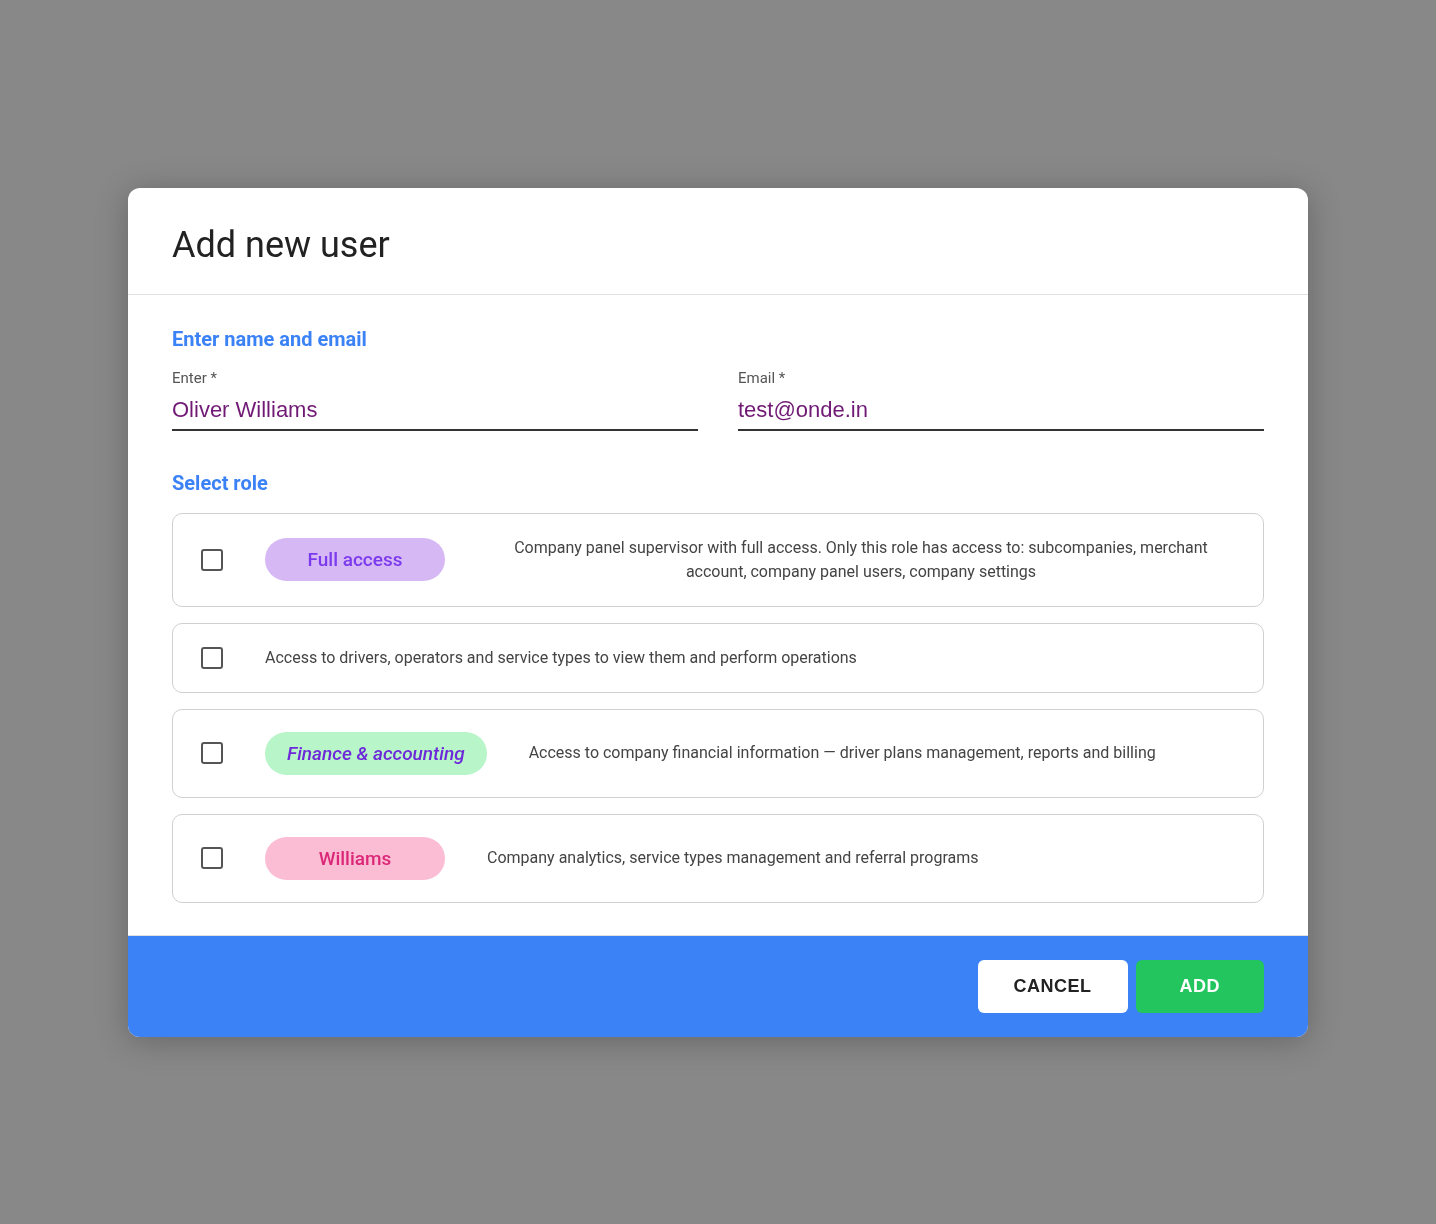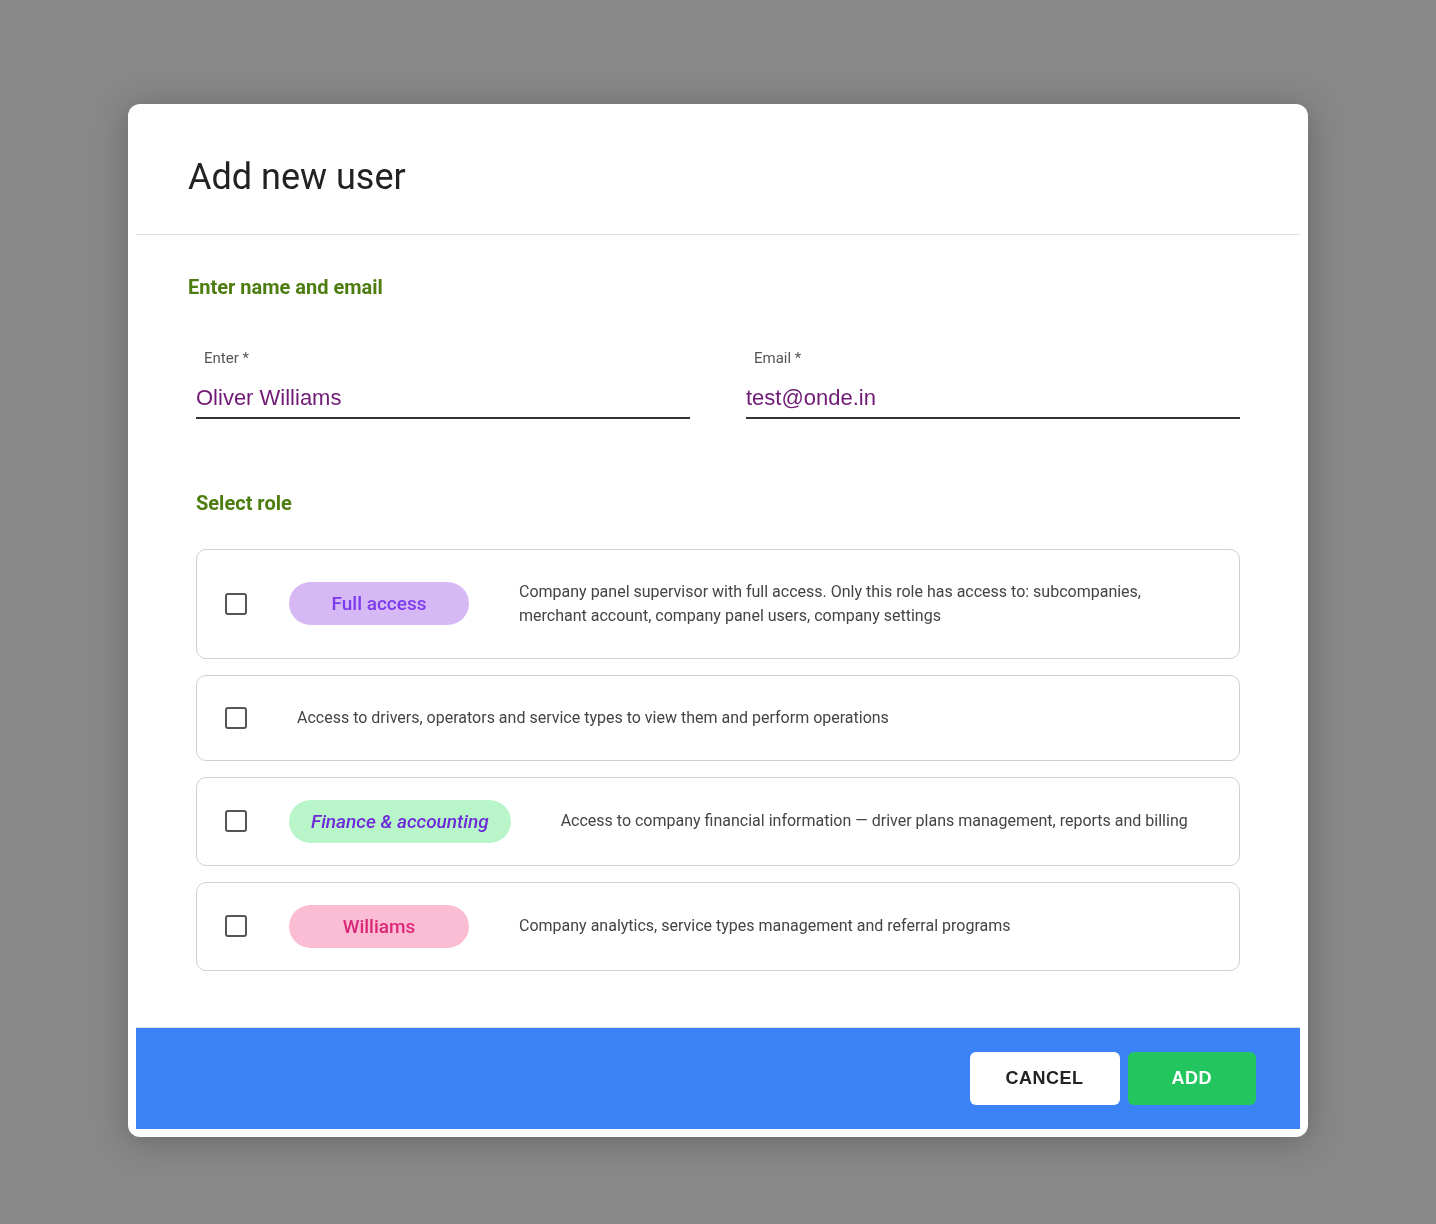--- a/index.html
+++ b/index.html
@@ -1,18 +1,18 @@
 <!DOCTYPE html>
 <html><head>
   <meta charset="utf-8">
   <style>
     * {
       box-sizing: border-box;
       margin: 0;
-      padding: 8px;
+      padding: 0;
     }
 
     body {
       background: #888;
       display: flex;
       align-items: center;
       justify-content: center;
       min-height: 100vh;
       font-family: 'Roboto', Arial, sans-serif;
     }
@@ -37,21 +37,21 @@
       color: #222;
     }
 
     .dialog-body {
       padding: 32px 44px 0 44px;
     }
 
     .section-label {
       font-size: 20px;
       font-weight: 700;
-      color: #4d7c0f;
+      color: #3b82f6;
       margin-bottom: 18px;
     }
 
     .name-email-row {
       display: flex;
       gap: 40px;
       margin-bottom: 40px;
     }
 
     .field-group {
@@ -143,20 +143,21 @@
 
     .badge-marketing {
       background: #fbbdd4;
       color: #db2777;
     }
 
     .role-description {
       font-size: 16px;
       color: #444;
       line-height: 1.5;
+      text-align: center;
     }
 
     .dialog-footer {
       border-top: 1px solid #e0e0e0;
       padding: 24px 44px;
       display: flex;
       justify-content: flex-end;
       gap: 8px;
       background: #3b82f6;
     }

